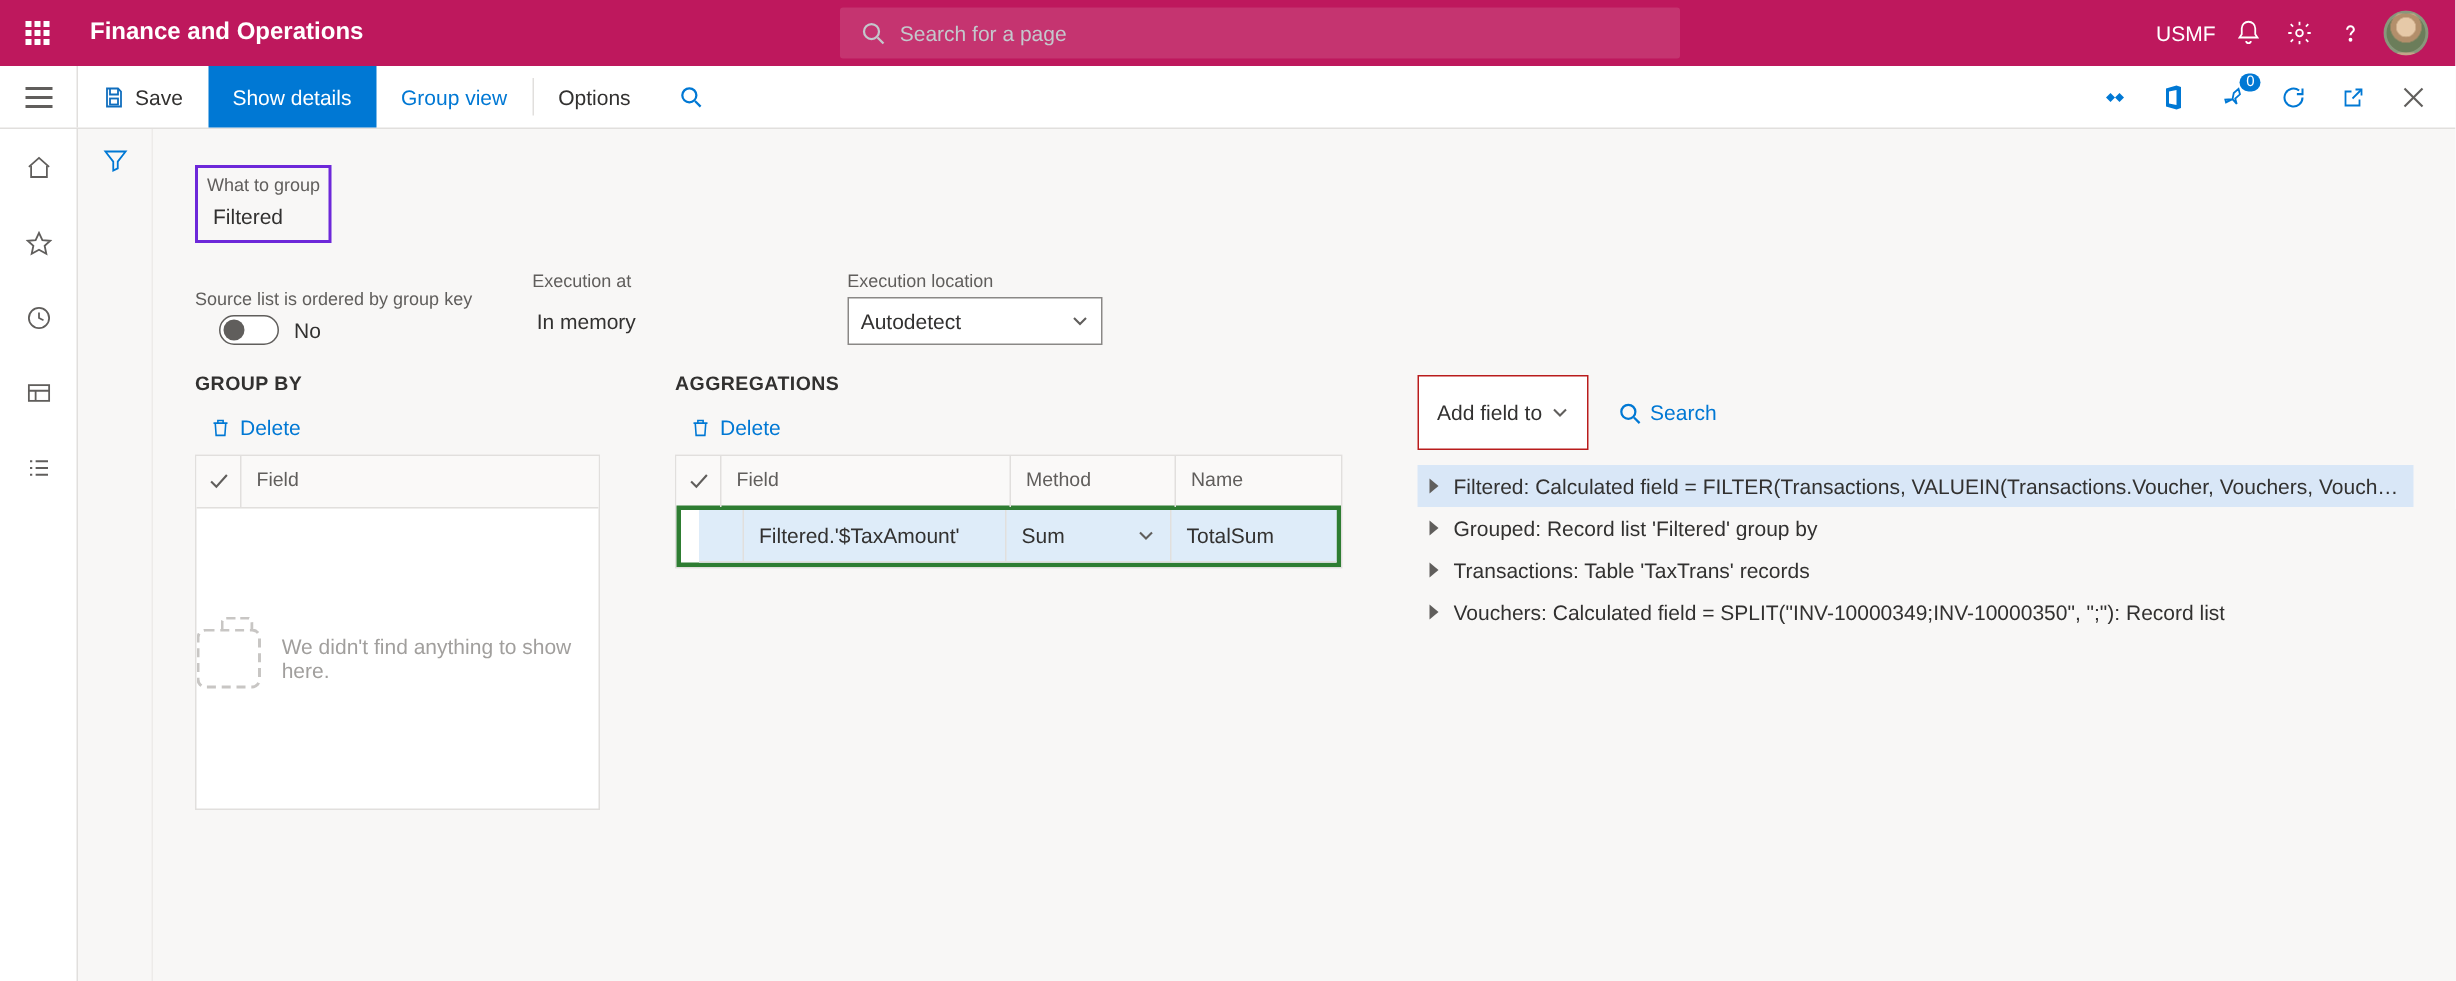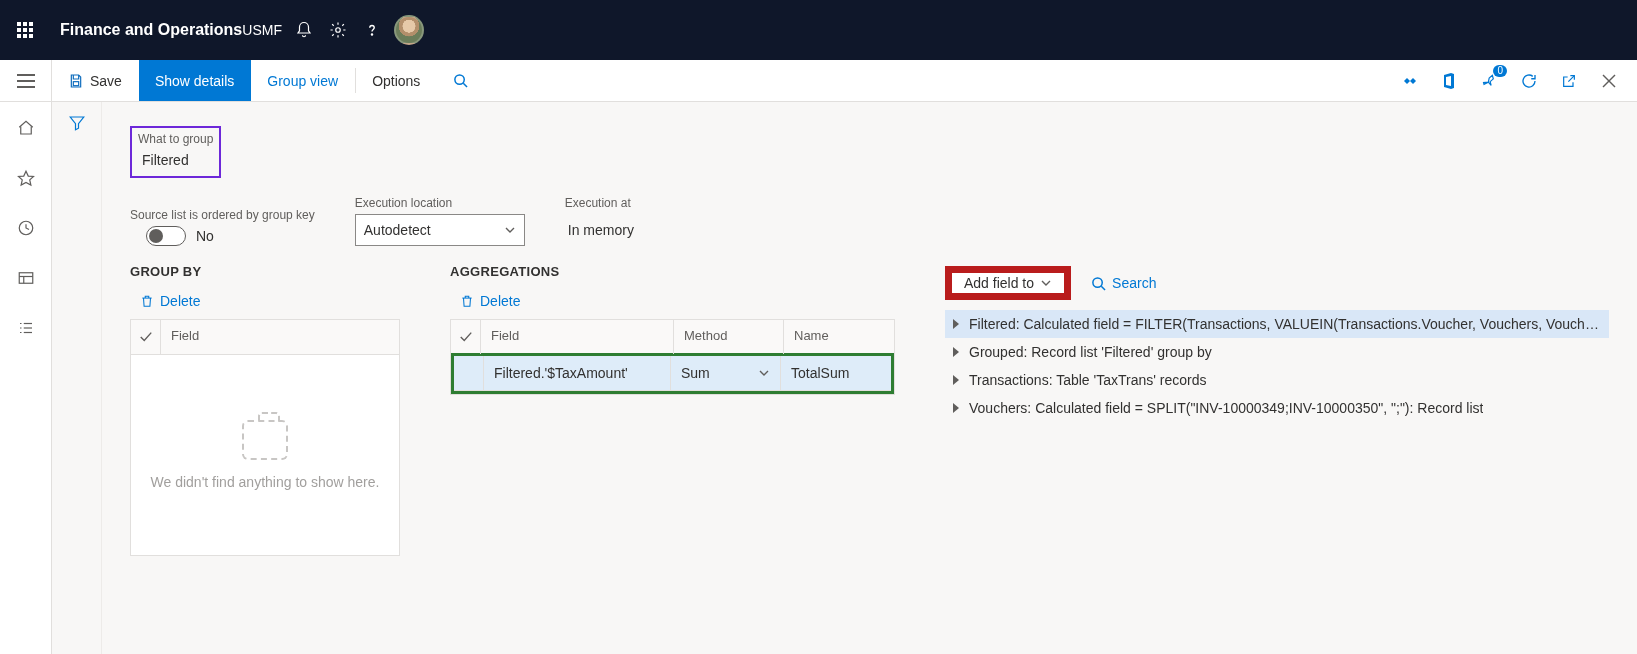--- a/index.html
+++ b/index.html
@@ -1,20 +1,20 @@
 <!DOCTYPE html>
 <html><head>
 <meta charset="utf-8">
 <style>
   * { box-sizing: border-box; margin: 0; padding: 0; }
   html, body { height: 100%; font-family: "Segoe UI", Arial, sans-serif; font-size: 14px; color: #323130; }
   body { display: flex; flex-direction: column; }
 
   
-  .topbar { height: 60px; background: #0f172a; color: white; display: flex; align-items: center; padding: 0 10px; }
+  .topbar { height: 44px; background: #be185d; color: white; display: flex; align-items: center; padding: 0 10px; }
   .waffle { width: 30px; height: 30px; display:flex; align-items:center; justify-content:center; cursor:pointer;}
   .grid9 { display:grid; grid-template-columns: repeat(3,4px); grid-gap:2px;}
   .grid9 span { width:4px; height:4px; background:white;}
   .app-title { margin-left: 20px; font-size: 16px; font-weight:600;}
   .search-wrap { flex:1; display:flex; justify-content:center;}
   .search-box { width: 560px; height:34px; background: rgba(255,255,255,0.12); border-radius:2px; display:flex; align-items:center; padding:0 14px; color:#c4c7cc;}
   .search-box svg { margin-right: 10px; }
   .top-right { display:flex; align-items:center; gap:10px; padding-right:8px;}
   .top-right .icon-btn { color:white; cursor:pointer; display:flex; align-items:center; justify-content:center; width:24px; height:24px;}
   .avatar { width:30px; height:30px; border-radius:50%; background: radial-gradient(circle at 50% 35%, #e6c9a8 30%, #b38f6b 31% 48%, #6b7d5a 49%); border:2px solid #fff3;}
@@ -62,35 +62,35 @@
   .cols { display:flex; gap:50px; align-items:flex-start;}
   .section-head { font-size:13px; font-weight:700; letter-spacing:0.3px; margin-bottom:8px;}
   .del-btn { display:flex; align-items:center; gap:6px; color:#0078d4; cursor:pointer; padding:6px 4px 10px 10px;}
 
   .grid { border:1px solid #e1dfdd; background:#fff;}
   .grid-head { display:flex; background:#faf9f8; border-bottom:1px solid #e1dfdd;}
   .gh-check { width:30px; border-right:1px solid #e1dfdd; display:flex; align-items:center; justify-content:center; height:34px;}
   .gh-cell { padding:8px 10px; font-size:13px; color:#605e5c; border-right:1px solid #e1dfdd;}
   .grid-row { display:flex; border-bottom:1px solid #e1dfdd;}
   .gc { padding:8px 10px; border-right:1px solid #e1dfdd; display:flex; align-items:center; justify-content:space-between;}
-  .grid-empty { height:200px; display:flex; flex-direction:column; align-items:center; justify-content:center; color:#a19f9d; gap:14px;}
+  .grid-empty { height:200px; display:flex; flex-direction:row; align-items:center; justify-content:center; color:#a19f9d; gap:14px;}
   .empty-ic { width:46px; height:40px; border:2px dashed #c8c6c4; border-radius:6px; position:relative;}
   .empty-ic::before{content:""; position:absolute; top:-10px; left:14px; width:18px; height:8px; border:2px dashed #c8c6c4; border-bottom:none; border-radius:4px 4px 0 0;}
 
   .grid.groupby { width:270px;}
   .grid.agg { width:445px;}
   .agg .gh-cell.f, .agg .gc.f{ flex:1;}
   .agg .gh-cell.m, .agg .gc.m{ width:110px;}
   .agg .gh-cell.n, .agg .gc.n{ width:110px; border-right:none;}
   .agg .grid-row.sel { background:#deecf9;}
-  .agg-outline { border:3px solid #2e7d32; margin-top:-2px;}
+  .agg-outline { border:3px solid #2e7d32; margin-top:-2px;padding-left:12px;}
 
   .right-panel { flex:1; min-width:520px; padding-top:2px;}
   .rp-top { display:flex; align-items:center; gap:20px; margin-bottom:10px;}
-  .btn-out { height:34px; border:7px solid #b91c1c; background:#fff; padding:0 12px; display:flex; align-items:center; gap:6px; cursor:pointer;}
+  .btn-out { height:50px; border:1px solid #b91c1c; background:#fff; padding:0 12px; display:flex; align-items:center; gap:6px; cursor:pointer;}
   .search-link { color:#0078d4; display:flex; align-items:center; gap:6px; cursor:pointer;}
   .tree-item { display:flex; align-items:center; gap:10px; padding:6px 8px; cursor:pointer;}
   .tree-item.sel { background:#d9e7f7;}
   .tri { width:0; height:0; border-left:6px solid #605e5c; border-top:5px solid transparent; border-bottom:5px solid transparent;}
   .tree-text { white-space:nowrap; overflow:hidden; text-overflow:ellipsis;}
 
   svg { flex-shrink:0; }
 </style>
 </head>
 <body>
@@ -103,20 +103,29 @@
         <span></span>
         <span></span>
         <span></span>
         <span></span>
         <span></span>
         <span></span>
         <span></span>
       </div>
   </div>
   <div class="app-title">Finance and Operations</div>
+  <div class="search-wrap">
+    <div class="search-box">
+      <svg width="16" height="16" viewBox="0 0 16 16" fill="none" stroke="currentColor" stroke-width="1.5">
+          <circle cx="7" cy="7" r="5"></circle>
+          <line x1="11" y1="11" x2="15" y2="15"></line>
+        </svg>
+      <span>Search for a page</span>
+    </div>
+  </div>
   <div class="top-right">
     <span>USMF</span>
     <div class="icon-btn">
       <svg width="18" height="18" viewBox="0 0 24 24" fill="none" stroke="currentColor" stroke-width="1.6">
           <path d="M6 8a6 6 0 0112 0v5l2 3H4l2-3V8z"></path>
           <path d="M10 19a2 2 0 004 0"></path>
         </svg>
     </div>
     <div class="icon-btn">
       <svg width="18" height="18" viewBox="0 0 24 24" fill="none" stroke="currentColor" stroke-width="1.6">
@@ -261,32 +270,32 @@
       <div class="field-group">
         <span class="field-label">Source list is ordered by group key</span>
         <div class="toggle">
           <div class="toggle-track">
               <div class="toggle-knob"></div>
             </div>
           <span>No</span>
         </div>
       </div>
       <div class="field-group">
+        <span class="field-label">Execution at</span>
+        <div class="ctrl ro">
+          <span>In memory</span>
+        </div>
+      </div>
+      <div class="field-group">
         <span class="field-label">Execution location</span>
         <div class="ctrl">
           <span>Autodetect</span>
           <svg width="12" height="12" viewBox="0 0 12 12" fill="none" stroke="#605e5c" stroke-width="1.4">
               <polyline points="2 4 6 8 10 4"></polyline>
             </svg>
-        </div>
-      </div>
-      <div class="field-group">
-        <span class="field-label">Execution at</span>
-        <div class="ctrl ro">
-          <span>In memory</span>
         </div>
       </div>
     </div>
 
     <div class="cols">
 
       <div>
         <div class="section-head">GROUP BY</div>
         <div class="del-btn">
           <svg width="14" height="16" viewBox="0 0 24 24" fill="none" stroke="currentColor" stroke-width="1.8">

